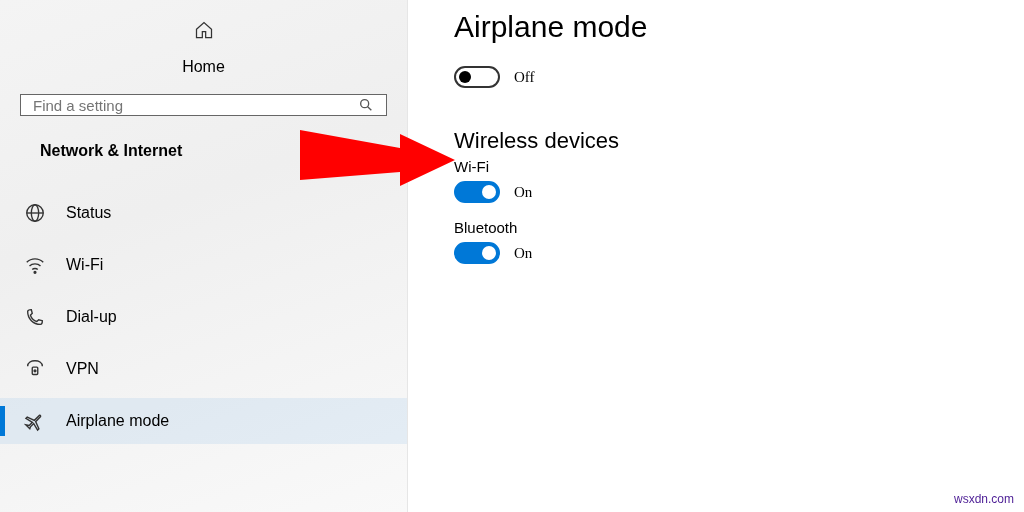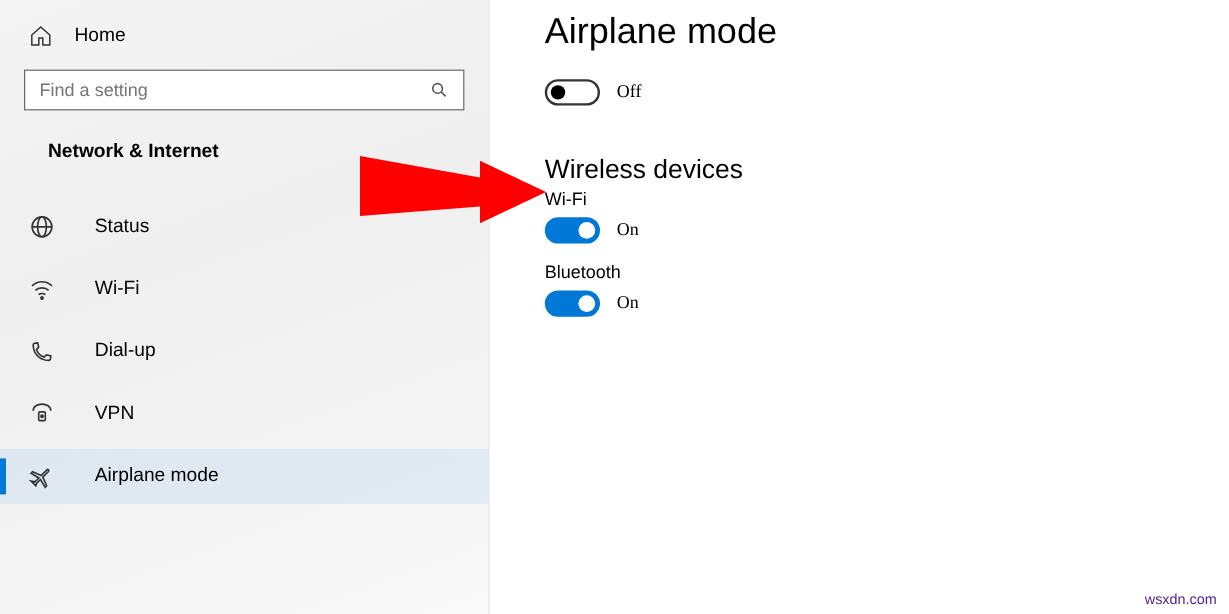--- a/index.html
+++ b/index.html
@@ -18,44 +18,45 @@
     width: 408px;
     background: linear-gradient(160deg, #f4f4f4 0%, #efefef 40%, #f9f9f9 100%);
     padding: 14px 0 0 0;
     border-right: 1px solid #e6e6e6;
     position: relative;
   }
   .home-row {
     display: flex; align-items: center;
     padding: 6px 24px 14px 24px;
     gap: 18px;
+    flex-direction: column;
   }
   .home-icon { width: 20px; height: 20px; }
   .home-label { font-size: 16px; }
   .search-box {
     margin: 4px 20px 18px 20px;
     border: 1px solid #666;
     background: #fff;
-    height: 34px;
+    height: 22px;
     display: flex; align-items: center;
     padding: 0 12px;
   }
   .search-box input {
     flex: 1; border: none; outline: none;
     font-size: 15px; color: #666;
     background: transparent;
   }
   .search-icon { width: 16px; height: 16px; color: #555; }
   .category {
     font-weight: 600; font-size: 16px;
     padding: 8px 24px 24px 40px;
   }
   .nav-item {
     display: flex; align-items: center;
-    gap: 33px;
+    gap: 20px;
     padding: 12px 24px 12px 24px;
     margin: 6px 0;
     font-size: 16px;
     position: relative;
     cursor: pointer;
   }
   .nav-item.selected {
     background: rgba(0,120,215,0.08);
   }
   .nav-item.selected::before {

